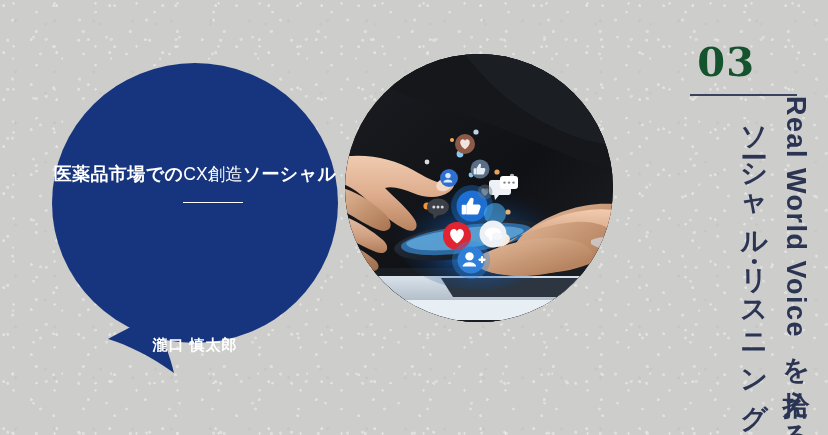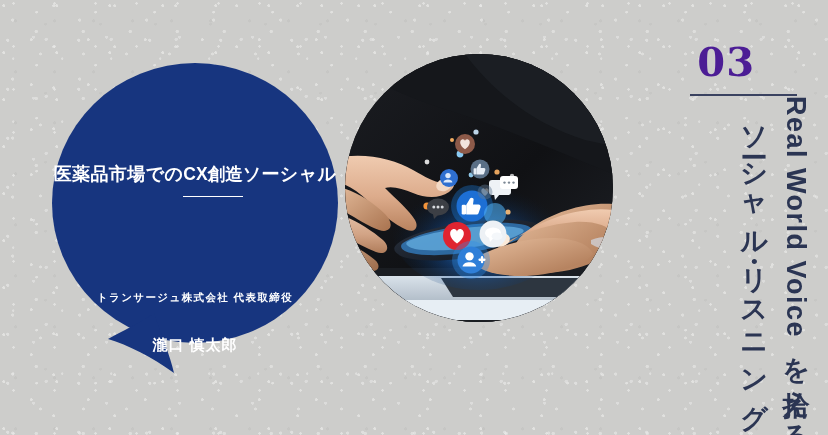--- a/index.html
+++ b/index.html
@@ -66,23 +66,23 @@
     text-align:center;
     pointer-events:none;
   }
   .eyebrow{
     position:absolute;left:0;top:107px;width:310px;
     font-size:13.5px;font-weight:700;letter-spacing:.4px;
     white-space:nowrap;
   }
   .eyebrow .small{font-size:18px;font-weight:700;}
   .eyebrow .big{
-    font-size:17.5px;font-weight:700;
+    font-size:17.5px;font-weight:400;
     border-bottom:1.6px solid #ffffff;
-    padding-bottom:12px;
+    padding-bottom:18px;
     letter-spacing:0;
   }
   .headline{
     position:absolute;left:0;top:136px;width:310px;
     font-size:26px;font-weight:800;line-height:1.36;
     letter-spacing:-.5px;
     text-shadow:0 0 1px rgba(255,255,255,.4);
   }
   .headline .hl-lite{font-size:21px;font-weight:800;}
   .byline-role{
@@ -99,21 +99,21 @@
     position:absolute;
     left:640px;top:30px;
     width:175px;height:380px;
     color:#2b3553;
   }
   .num-03{
     position:absolute;right:60px;top:12px;
     font-family:"DejaVu Serif","Liberation Serif",serif;
     font-size:40px;font-weight:700;
     letter-spacing:1px;
-    color:#4c1d95;
+    color:#14532d;
     line-height:1;
   }
   .rule{
     position:absolute;
     right:18px;top:64px;
     width:107px;height:2px;
     background:#3a4260;
   }
   .vcol{
     position:absolute;
@@ -306,21 +306,20 @@
       </g>
     </svg>
   </div>
 
   <div class="bubble-text">
     <div class="eyebrow">
       <span class="small">医薬品市場での</span><span class="big">CX創造</span><span class="small">ソーシャル</span>
     </div>
 
 
-    <div class="byline-role">トランサージュ株式会社 代表取締役</div>
     <div class="byline-name">瀧口 慎太郎</div>
   </div>
 
   <div class="right-block">
     <div class="num-03">03</div>
     <div class="rule"></div>
     <div class="vcol vcol-right">Real World Voiceを拾える</div>
     <div class="vcol vcol-left">ソーシャル・リスニング</div>
   </div>
 

